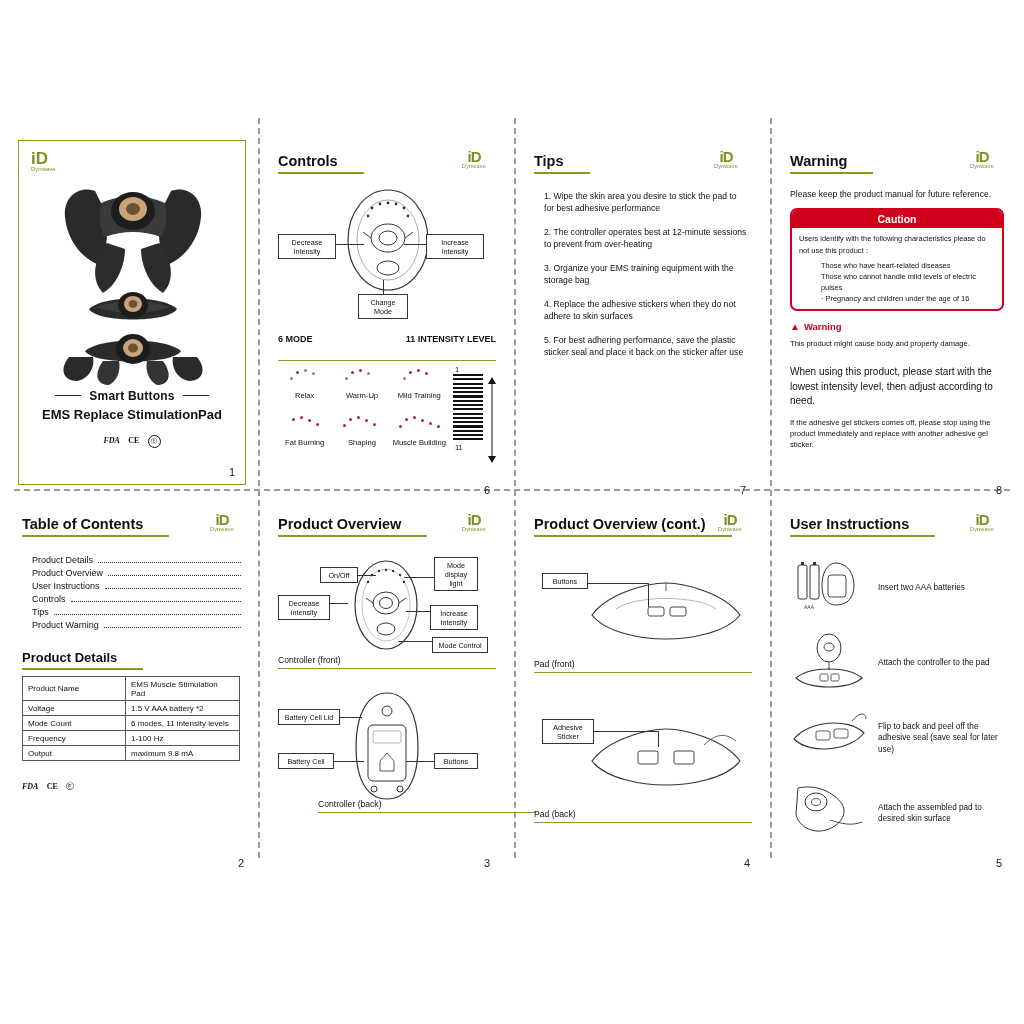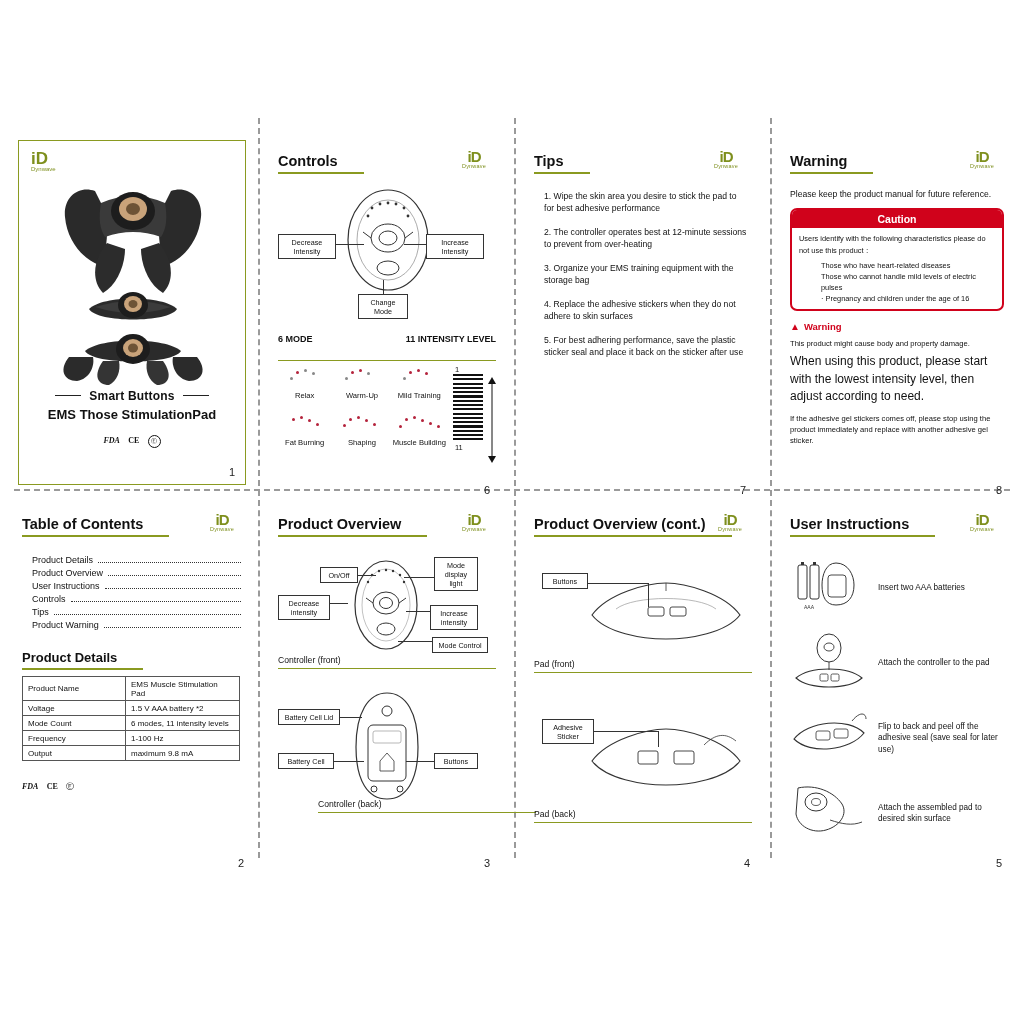--- a/index.html
+++ b/index.html
@@ -123,21 +123,21 @@
         <ellipse cx="100" cy="26" rx="17" ry="15" fill="#1d1d1d"></ellipse>
         <ellipse cx="100" cy="25" rx="10" ry="9" fill="#c9a37a"></ellipse>
         <ellipse cx="100" cy="25" rx="5" ry="4.5" fill="#6d5336"></ellipse>
         <path d="M70 38 C60 52 64 62 76 62 C84 58 88 48 86 38Z" fill="#343434"></path>
         <path d="M130 38 C140 52 136 62 124 62 C116 58 112 48 114 38Z" fill="#343434"></path>
       </g>
     </svg>
 
     <div class="cov-title">
       <div class="l1">Smart Buttons</div>
-      <div class="l2">EMS Those StimulationPad</div>
+      <div class="l2">EMS Replace StimulationPad</div>
     </div>
     <div class="cert">
       <b>FDA</b>
       <span class="ce">CE</span>
       <span class="rohs">Ⓔ</span>
     </div>
     <div class="pnum">1</div>
   </div>
 
   <div class="page" style="left:278px;top:152px;width:218px;height:330px;">
@@ -310,21 +310,21 @@
           <div style="padding-left:-4px">· Pregnancy and children under the age of 16</div>
         </div>
       </div>
     </div>
 
     <div class="warnrow">
       <span class="tri">▲</span>
       <span class="wt">Warning</span>
     </div>
     <div class="body" style="font-size:7.6px;margin-top:6px;">This product might cause body and property damage.</div>
-    <div class="body" style="font-size:12px;margin-top:4px;">When using this product, please start with the lowest intensity level, then adjust according to need.</div>
+    <div class="body" style="font-size:10px;margin-top:16px;">When using this product, please start with the lowest intensity level, then adjust according to need.</div>
     <div class="body" style="font-size:7.6px;margin-top:8px;">If the adhesive gel stickers comes off, please stop using the product immediately and replace with another adhesive gel sticker.</div>
 
     <div class="pnum" style="bottom:-14px;right:2px;">8</div>
   </div>
 
   <div class="page" style="left:22px;top:515px;width:222px;height:330px;">
     <div class="hdr">
       <span class="ttl u">Table of Contents</span>
       <div class="logo">
         <div class="g">iD</div>

